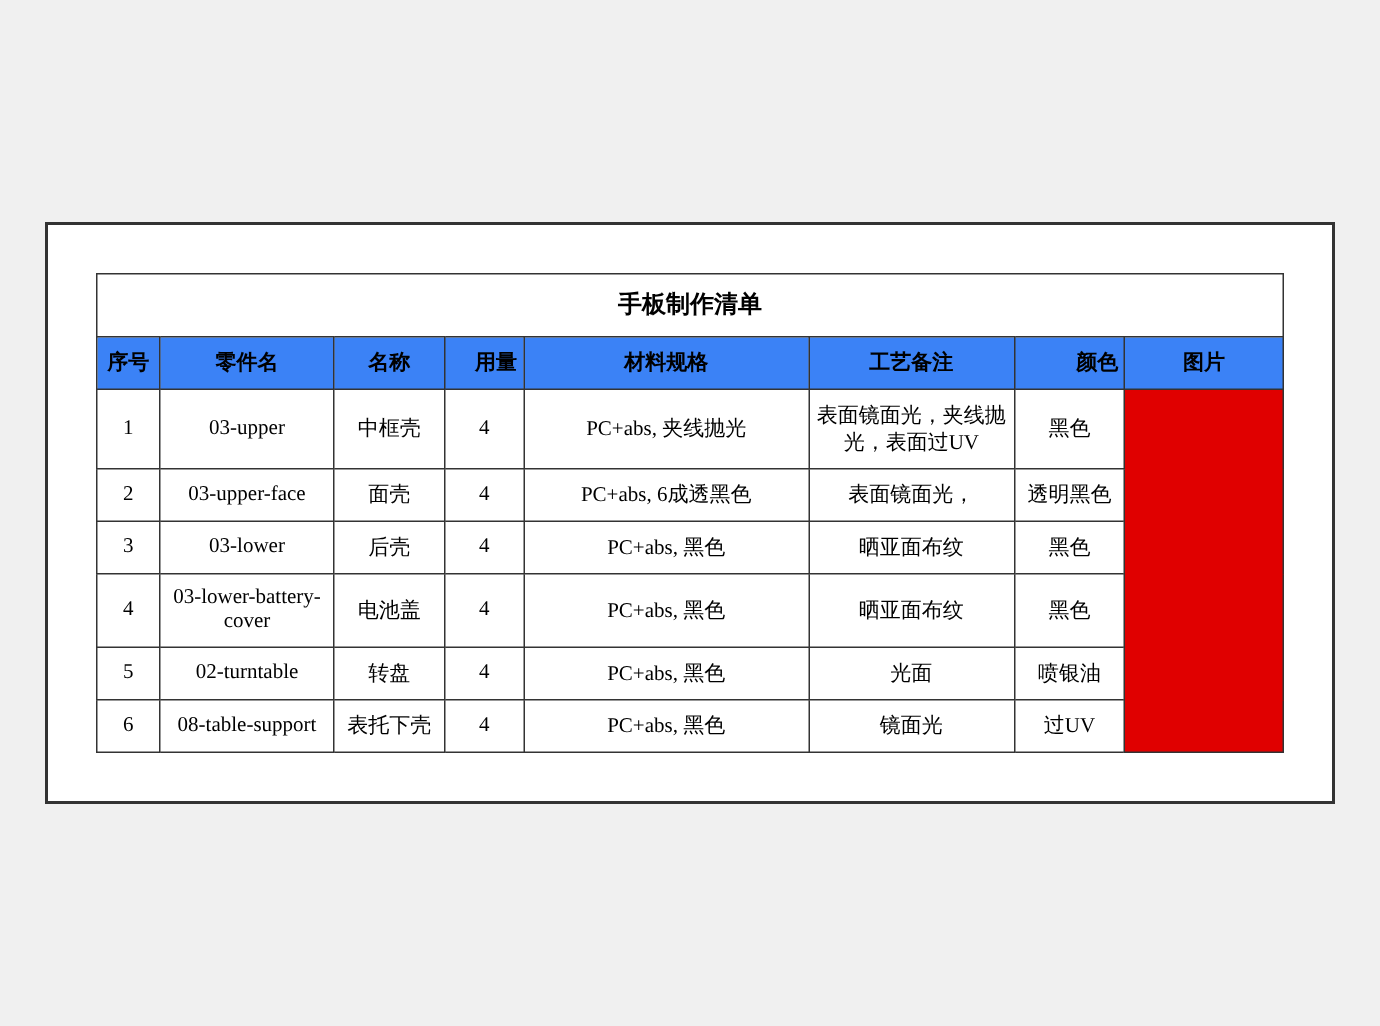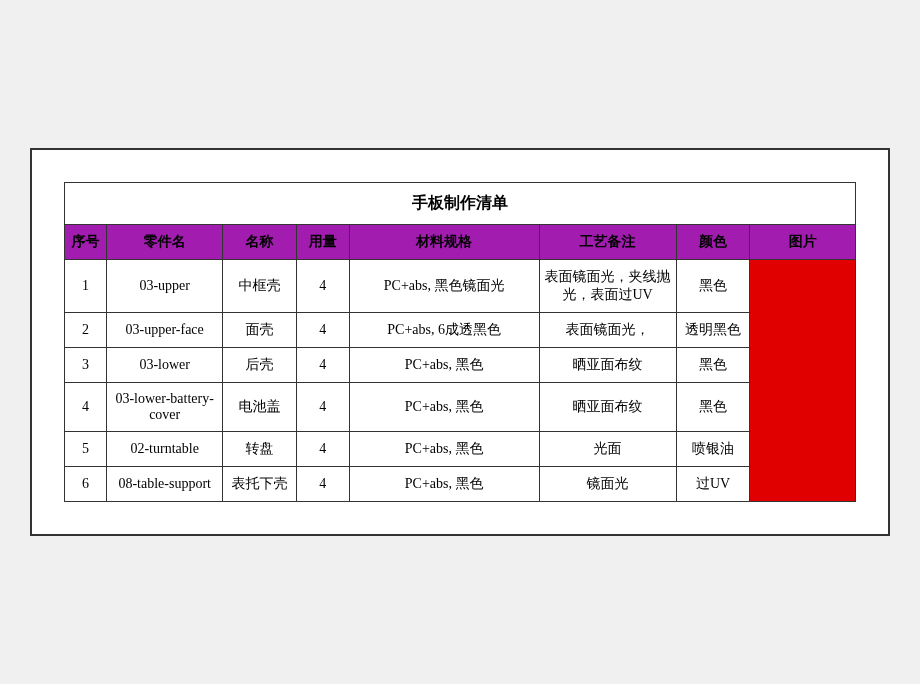--- a/index.html
+++ b/index.html
@@ -32,29 +32,29 @@
       border-collapse: collapse;
     }
     table th, table td {
       border: 1px solid #333;
       text-align: center;
       vertical-align: middle;
       padding: 8px 4px;
     }
     table th {
       font-weight: bold;
-      background: #a21caf;
+      background: #3b82f6;
     }
     .col-seq { width: 40px; }
     .col-part { width: 110px; }
     .col-name { width: 70px; }
-    .col-qty { width: 50px; }
+    .col-qty { width: 50px; text-align: right; }
     .col-spec { width: 180px; }
     .col-process { width: 130px; }
-    .col-color { width: 70px; }
+    .col-color { width: 70px; text-align: right; }
     .col-img { width: 100px; margin-top: 41px; }
     .img-cell {
       padding: 0;
       background: #e00000;
     }
     td.img-cell {
       height: 80px;
     }
   </style>
 </head>
@@ -74,21 +74,21 @@
         <th class="col-color">颜色</th>
         <th class="col-img">图片</th>
       </tr>
     </thead>
     <tbody id="table-body">
     <tr>
           <td>1</td>
           <td>03-upper</td>
           <td>中框壳</td>
           <td>4</td>
-          <td>PC+abs, 黑色镜面光</td>
+          <td>PC+abs, 夹线抛光</td>
           <td>表面镜面光，夹线抛光，表面过UV</td>
           <td>黑色</td>
           <td rowspan="6" class="img-cell" style="background: rgb(224, 0, 0);"></td>
         </tr>
         <tr>
           <td>2</td>
           <td>03-upper-face</td>
           <td>面壳</td>
           <td>4</td>
           <td>PC+abs, 6成透黑色</td>

